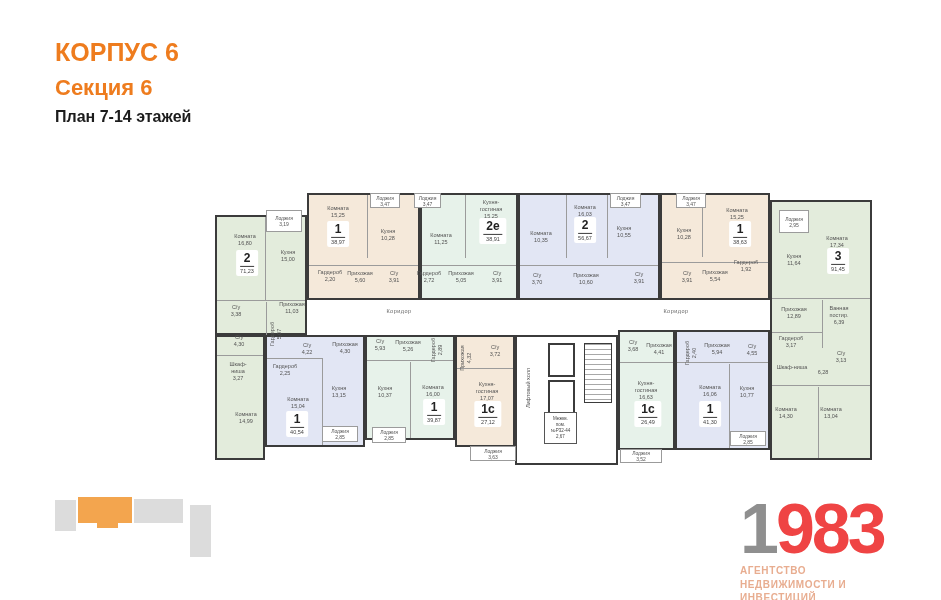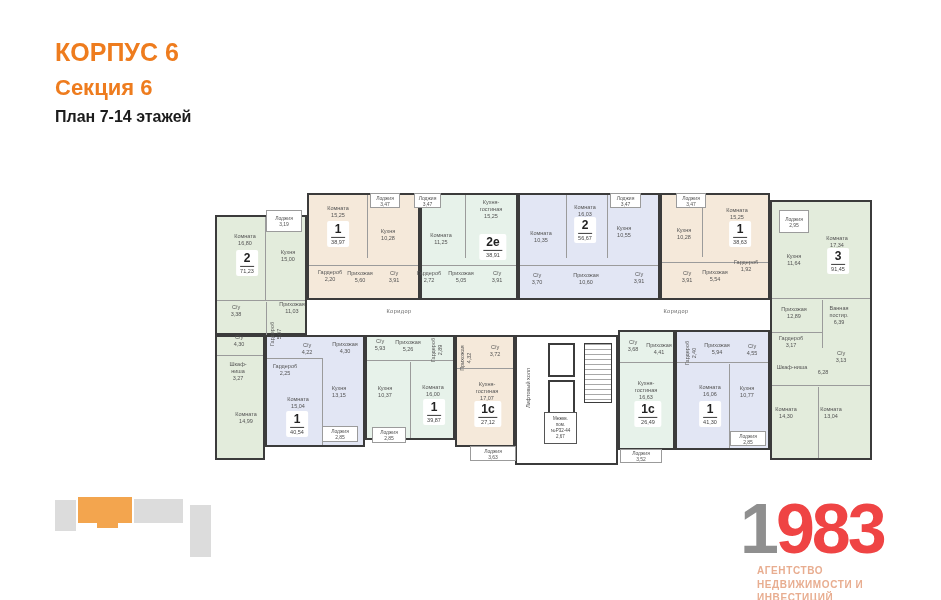--- a/index.html
+++ b/index.html
@@ -40,21 +40,21 @@
         font-size:4.5px;color:#444;text-align:center;line-height:1.3;}
   
   .mblock{position:absolute;}
   .mgray{background:#dcdcdc;}
   .morange{background:#f3a54e;}
   
   .logo{position:absolute;left:740px;top:494px;width:185px;text-align:left;}
   .logo-year{font-size:70px;font-weight:bold;line-height:1.0;letter-spacing:-3px;}
   .lg-gray{color:#8f8f8f;}
   .lg-salmon{color:#ef4444;}
-  .logo-line{font-size:10px;font-weight:bold;color:#e8ad90;letter-spacing:.6px;margin-left:17px;line-height:1.35;}
+  .logo-line{font-size:10px;font-weight:bold;color:#e8ad90;letter-spacing:.6px;line-height:1.35;}
 </style>
 </head>
 <body>
 
 <div class="canvas">
 
   <div class="titleblock">
     <div class="t-building">КОРПУС 6</div>
     <div class="t-section">Секция 6</div>
     <div class="t-plan">План 7-14 этажей</div>
@@ -199,21 +199,21 @@
         <div>5,05</div>
       </div>
       <div class="room-label" style="left: 497px; top: 277px;">
         <div>С/у</div>
         <div>3,91</div>
       </div>
       <div class="loggia" style="left: 414px; top: 193px; width: 27px; height: 15px;">
         <div>Лоджия</div>
         <div>3,47</div>
       </div>
-      <div class="badge" style="left: 493px; top: 247px;">
+      <div class="badge" style="left: 493px; top: 231px;">
         <div class="num">2е</div>
         <div class="tot">38,91</div>
       </div>
       <div class="room-label" style="left: 585px; top: 211px;">
         <div>Комната</div>
         <div>16,03</div>
       </div>
       <div class="room-label" style="left: 541px; top: 237px;">
         <div>Комната</div>
         <div>10,35</div>

